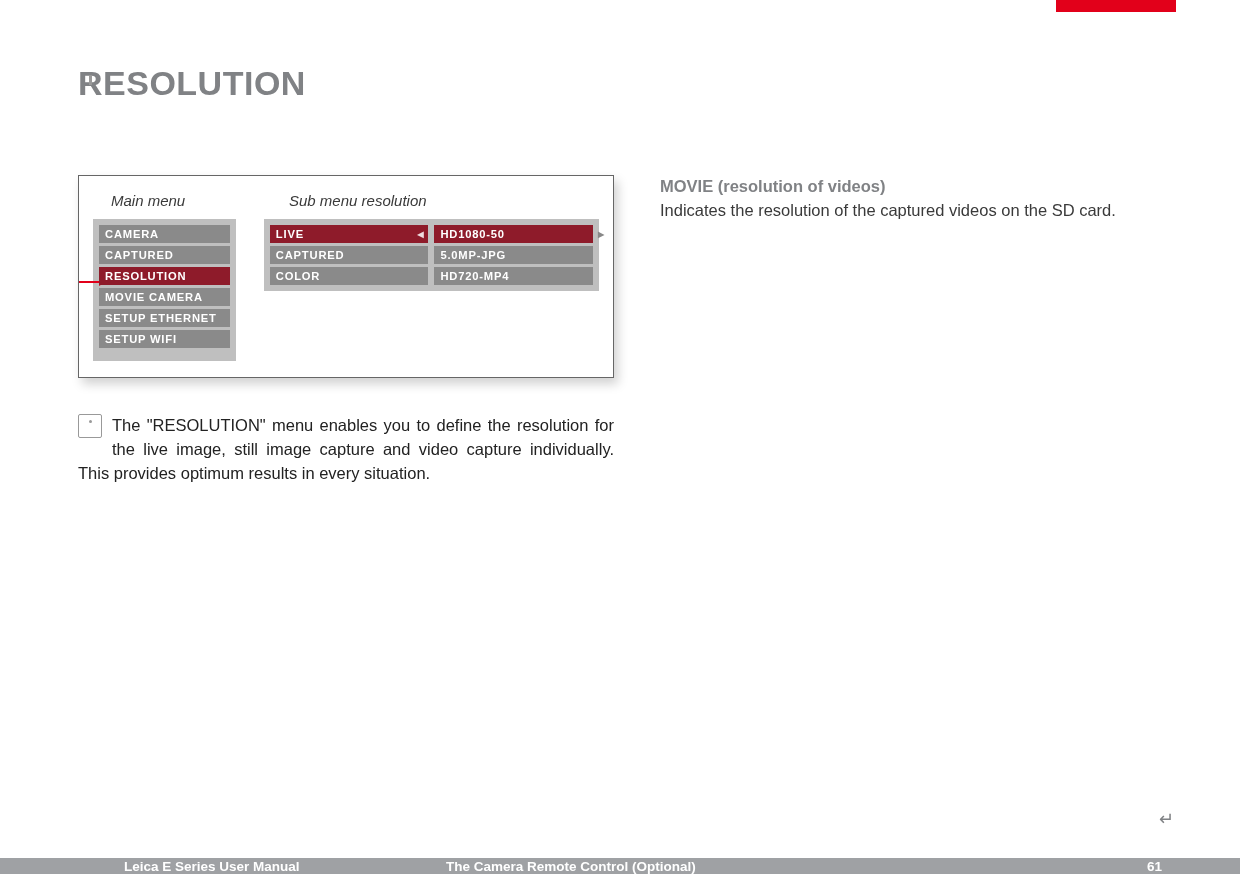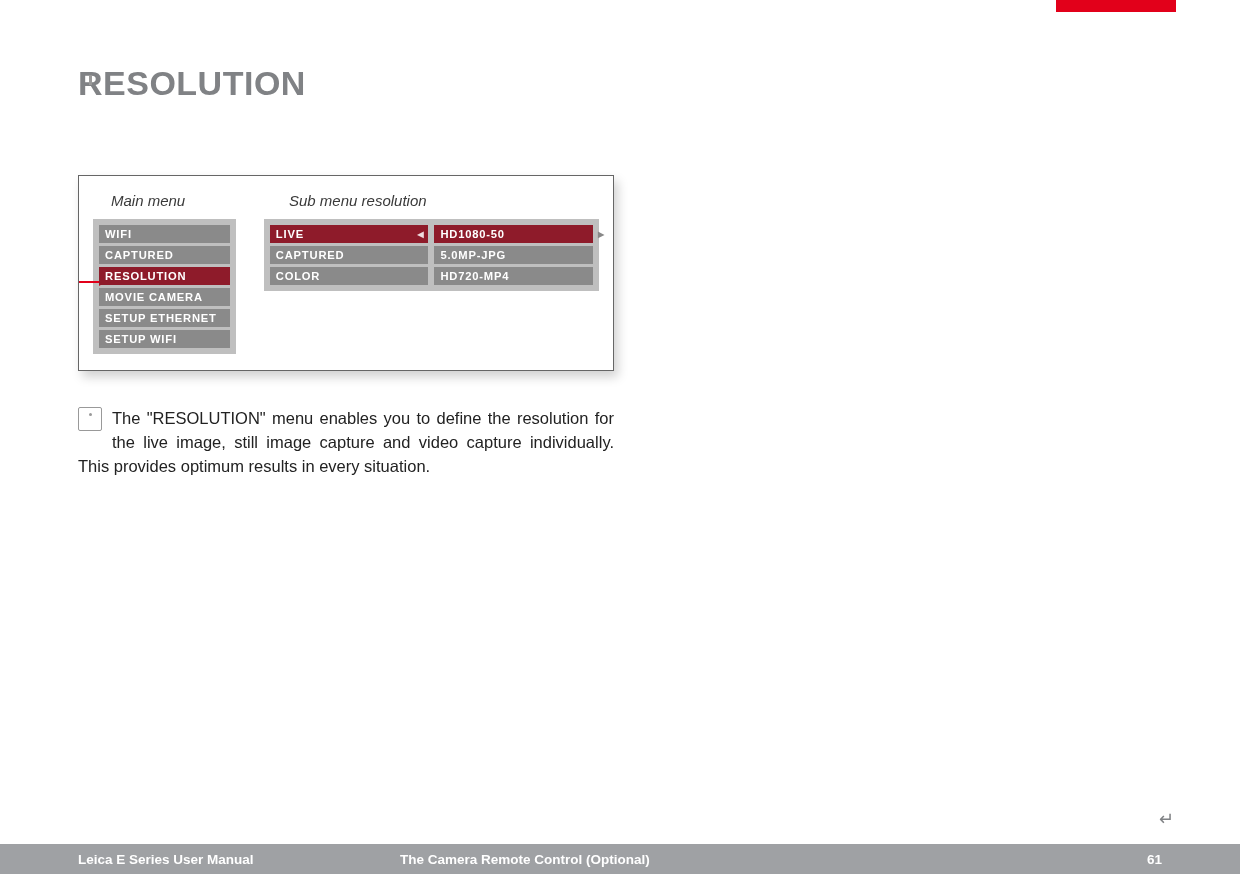--- a/index.html
+++ b/index.html
@@ -14,35 +14,35 @@
   .menu-panel { border: 1px solid #666; padding: 16px 14px 16px 14px; position: relative; box-shadow: 4px 6px 10px rgba(0,0,0,0.18); background: #fff; margin-bottom: 36px; }
   .labels { display: flex; font-style: italic; font-size: 15px; margin-bottom: 10px; color: #3a3a3a; gap: 36px; }
   .labels .l1 { width: 155px; padding-left: 18px; }
   .labels .l2 { padding-left: 5px; }
   .menu-flex { display: flex; gap: 28px; align-items: flex-start; position: relative; }
   .menu-block { background: #bfbfbf; padding: 6px; }
   .main-block { width: 144px; }
   .sub-block { width: 338px; display: flex; gap: 6px; padding: 6px; background: #bfbfbf; }
   .sub-col { flex: 1; display: flex; flex-direction: column; gap: 3px; }
   .menu-item { font-size: 11.2px; font-weight: 700; letter-spacing: 0.8px; color: #fff; padding: 3px 6px; background: #8a8a8a; margin-bottom: 3px; white-space: nowrap; position:relative; }
-  .menu-item:last-child { margin-bottom: 0; }
+  .menu-item:last-child { margin-bottom: 7px; }
   .menu-item.sel { background: #8e1b2a; }
   .menu-item .tri-l, .menu-item .tri-r { position:absolute; top:50%; transform:translateY(-50%); font-size:8px; color:rgba(255,255,255,0.85); }
   .menu-item .tri-l { right:4px; }
   .menu-item .tri-r { right:-12px; color:#888; }
   .arrow-indicator { position: absolute; left: -14px; top: 59px; display:flex; align-items:center; }
   .arrow-line { width: 20px; height: 1.5px; background: #e2001a; }
   .arrow-head { width: 0; height: 0; border-left: 7px solid #e2001a; border-top: 4px solid transparent; border-bottom: 4px solid transparent; }
   .info-para { font-size: 16.5px; line-height: 1.45; text-align: justify; color: #222; }
   .info-icon { float: left; width: 24px; height: 24px; border: 1px solid #999; border-radius: 2px; margin-right: 10px; display:flex; align-items:center; justify-content:center; }
   .info-icon .dot { width:3px; height:3px; background:#999; border-radius:50%; position:relative; top:-5px;}
   .info-icon .bar { position:absolute; width:3px; height:10px; background:#999; top:11px;}
   .right-col .sec-head { font-weight: 700; color: #808285; font-size: 16.5px; }
   .right-col p { margin-bottom: 20px; }
-  .footer { position: absolute; left: 0; right: 0; bottom: 0; height: 30px; background: #9fa1a4; display:flex; align-items:center; color:#fff; font-size:13.5px; font-weight:700; }
+  .footer { position: absolute; left: 0; right: 0; bottom: 0; height: 16px; background: #9fa1a4; display:flex; align-items:center; color:#fff; font-size:13.5px; font-weight:700;padding-left:46px; }
   .footer .f1 { padding-left: 78px; flex: 0 0 400px; }
   .footer .f2 { flex: 1; text-align: left; }
   .footer .f3 { padding-right: 78px; }
   .enter-icon { position:absolute; right: 66px; bottom: 44px; font-size: 18px; color: #808285; }
   .sub-col .menu-item { margin-bottom:0; }
 </style>
 </head>
 <body>
 
 <div class="page">
@@ -57,21 +57,21 @@
           <div class="labels">
             <div class="l1">Main menu</div>
             <div class="l2">Sub menu resolution</div>
           </div>
           <div class="menu-flex">
             <div class="arrow-indicator">
               <div class="arrow-line"></div>
                 <div class="arrow-head"></div>
             </div>
             <div class="menu-block main-block">
-              <div class="menu-item">WIFI</div>
+              <div class="menu-item">CAMERA</div>
               <div class="menu-item">CAPTURED</div>
               <div class="menu-item sel">RESOLUTION</div>
               <div class="menu-item">MOVIE CAMERA</div>
               <div class="menu-item">SETUP ETHERNET</div>
               <div class="menu-item">SETUP WIFI</div>
             </div>
             <div class="sub-block">
               <div class="sub-col">
                 <div class="menu-item sel"><span>LIVE</span><span class="tri-l">◀</span></div>
                 <div class="menu-item">CAPTURED</div>
@@ -89,20 +89,22 @@
         <div class="info-para">
           <span class="info-icon">
               <span class="dot"></span>
               <span class="bar"></span>
             </span>
           <span>The "RESOLUTION" menu enables you to define the resolution for the live image, still image capture and video capture individually. This provides optimum results in every situation.</span>
         </div>
       </div>
 
       <div class="right-col">
+        <p><span class="sec-head">MOVIE (resolution of videos)</span><br>
+           <span>Indicates the resolution of the captured videos on the SD card.</span></p>
       </div>
     </div>
   </div>
 
   <div class="enter-icon">↵</div>
 
   <div class="footer">
     <div class="f1">Leica E Series User Manual</div>
     <div class="f2">The Camera Remote Control (Optional)</div>
     <div class="f3">61</div>

